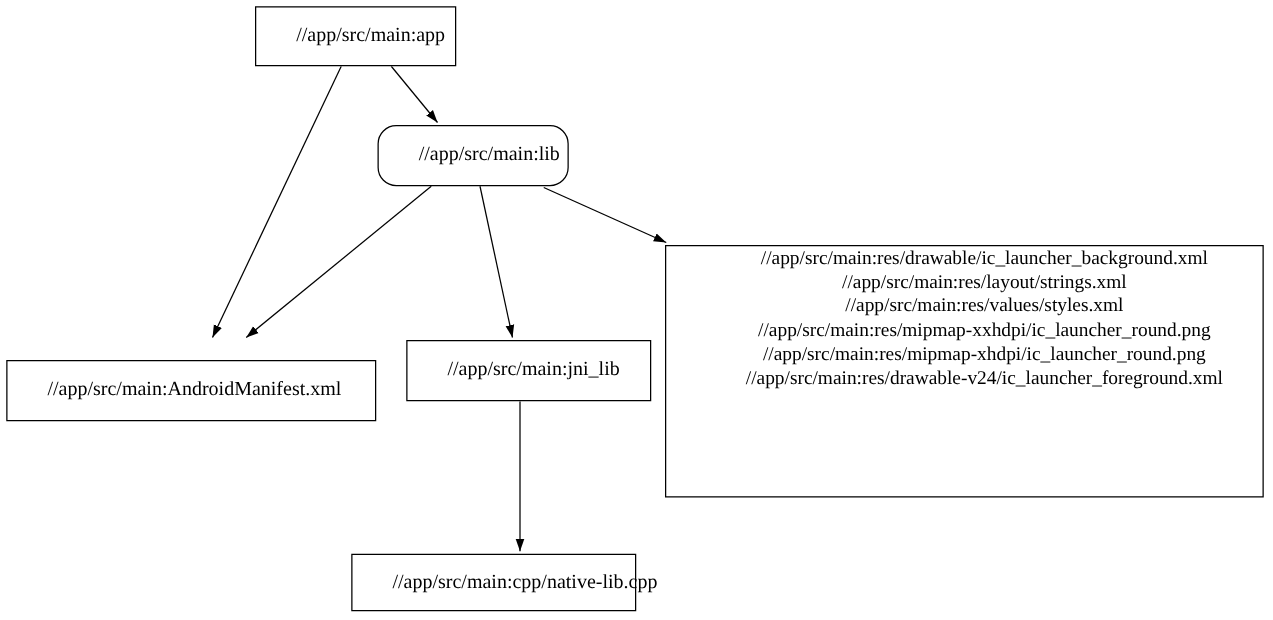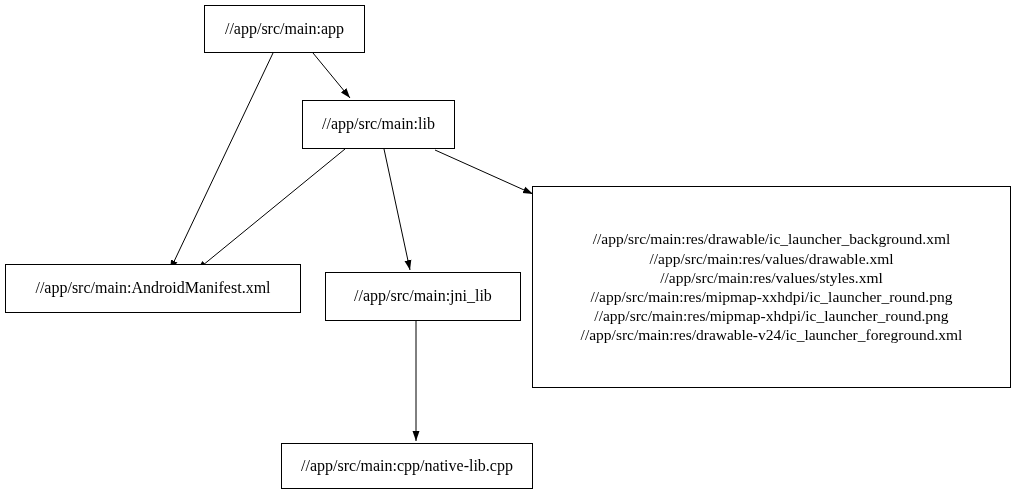--- a/index.html
+++ b/index.html
@@ -28,25 +28,26 @@
     stroke: #000000;
     stroke-width: 1;
   }
   .node {
     position: absolute;
     box-sizing: border-box;
     border: 1px solid #000000;
     background: #ffffff;
     display: flex;
     align-items: center;
-    justify-content: center;
+    justify-content: flex-start;
     text-align: center;
     font-size: 16px;
     line-height: 1.15;
     white-space: nowrap;
+    padding-left: 32px;
   }
   .node.multiline {
     flex-direction: column;
     line-height: 19.2px;
     font-size: 15.5px;
   }
   .node .line {
     display: block;
   }
 </style>
@@ -66,38 +67,38 @@
       <line x1="345" y1="149" x2="197" y2="270" marker-end="url(#arrowhead)"></line>
       <line x1="384" y1="149" x2="410" y2="270" marker-end="url(#arrowhead)"></line>
       <line x1="435" y1="150" x2="533" y2="194" marker-end="url(#arrowhead)"></line>
       <line x1="416" y1="321" x2="416" y2="441" marker-end="url(#arrowhead)"></line>
     </svg>
 
   <div class="node" style="left: 204px; top: 5px; width: 161px; height: 48px;">
     <span>//app/src/main:app</span>
   </div>
 
-  <div class="node" style="left: 302px; top: 100px; width: 153px; height: 49px;">
+  <div class="node" style="left: 302px; top: 100px; width: 153px; height: 49px; border-radius: 15px;">
     <span>//app/src/main:lib</span>
   </div>
 
-  <div class="node" style="left: 5px; top: 264px; width: 296px; height: 49px;">
+  <div class="node" style="left: 5px; top: 288px; width: 296px; height: 49px;">
     <span>//app/src/main:AndroidManifest.xml</span>
   </div>
 
   <div class="node" style="left: 325px; top: 272px; width: 196px; height: 49px;">
     <span>//app/src/main:jni_lib</span>
   </div>
 
-  <div class="node multiline" style="left: 532px; top: 186px; width: 479px; height: 202px;">
+  <div class="node multiline" style="left: 532px; top: 196px; width: 479px; height: 202px;">
     <span class="line">//app/src/main:res/drawable/ic_launcher_background.xml</span>
-    <span class="line">//app/src/main:res/values/drawable.xml</span>
+    <span class="line">//app/src/main:res/layout/strings.xml</span>
     <span class="line">//app/src/main:res/values/styles.xml</span>
     <span class="line">//app/src/main:res/mipmap-xxhdpi/ic_launcher_round.png</span>
     <span class="line">//app/src/main:res/mipmap-xhdpi/ic_launcher_round.png</span>
     <span class="line">//app/src/main:res/drawable-v24/ic_launcher_foreground.xml</span>
   </div>
 
-  <div class="node" style="left: 281px; top: 443px; width: 252px; height: 46px;">
+  <div class="node" style="left: 281px; top: 443px; width: 228px; height: 46px;">
     <span>//app/src/main:cpp/native-lib.cpp</span>
   </div>
 
 </div>
 
 </body></html>

